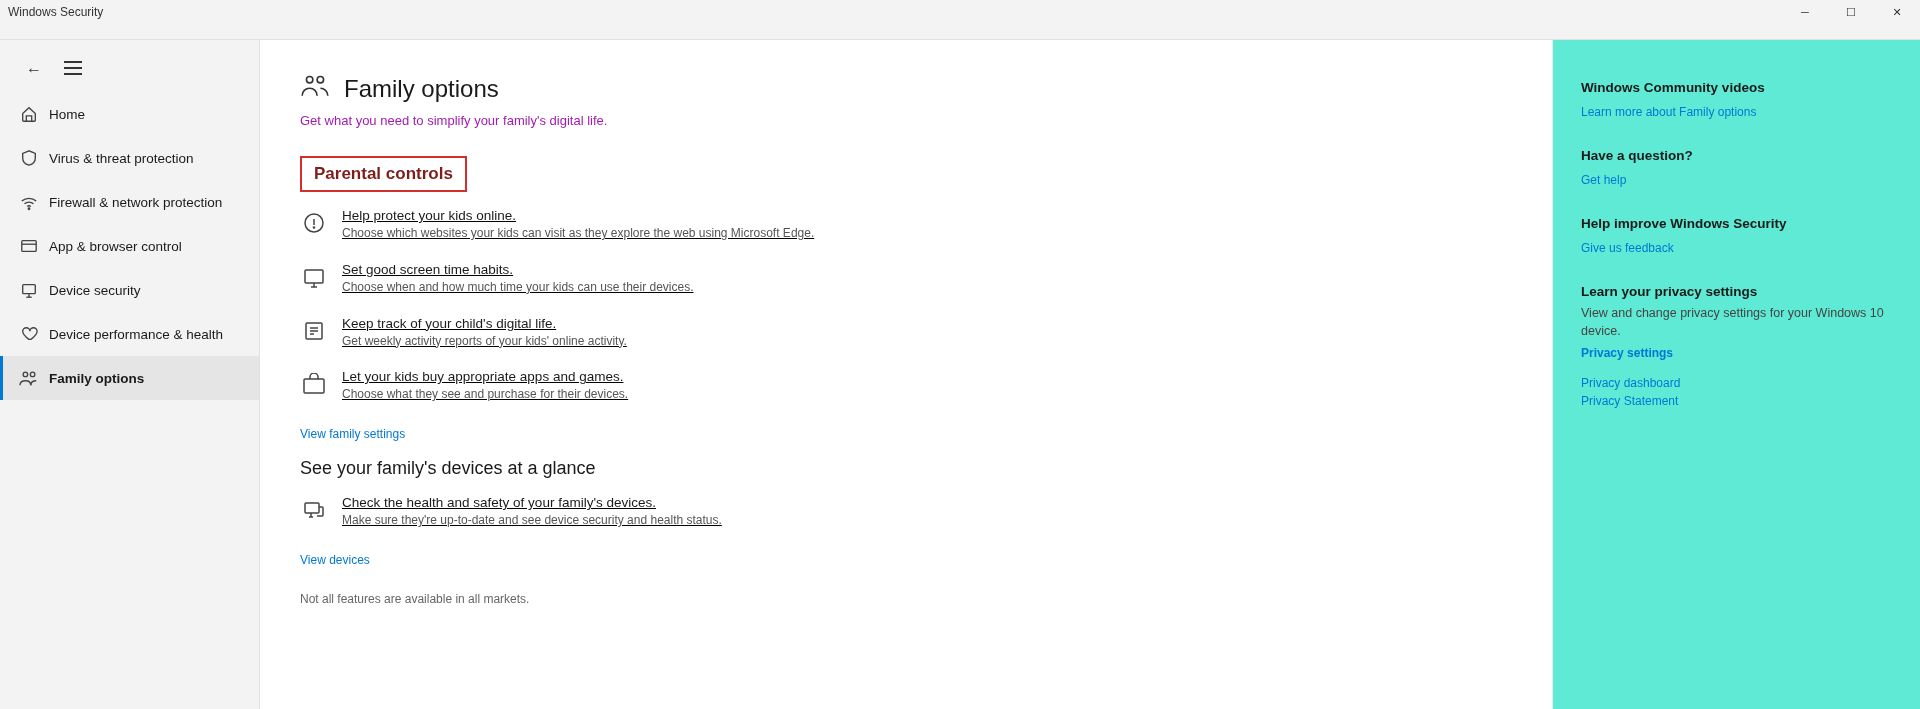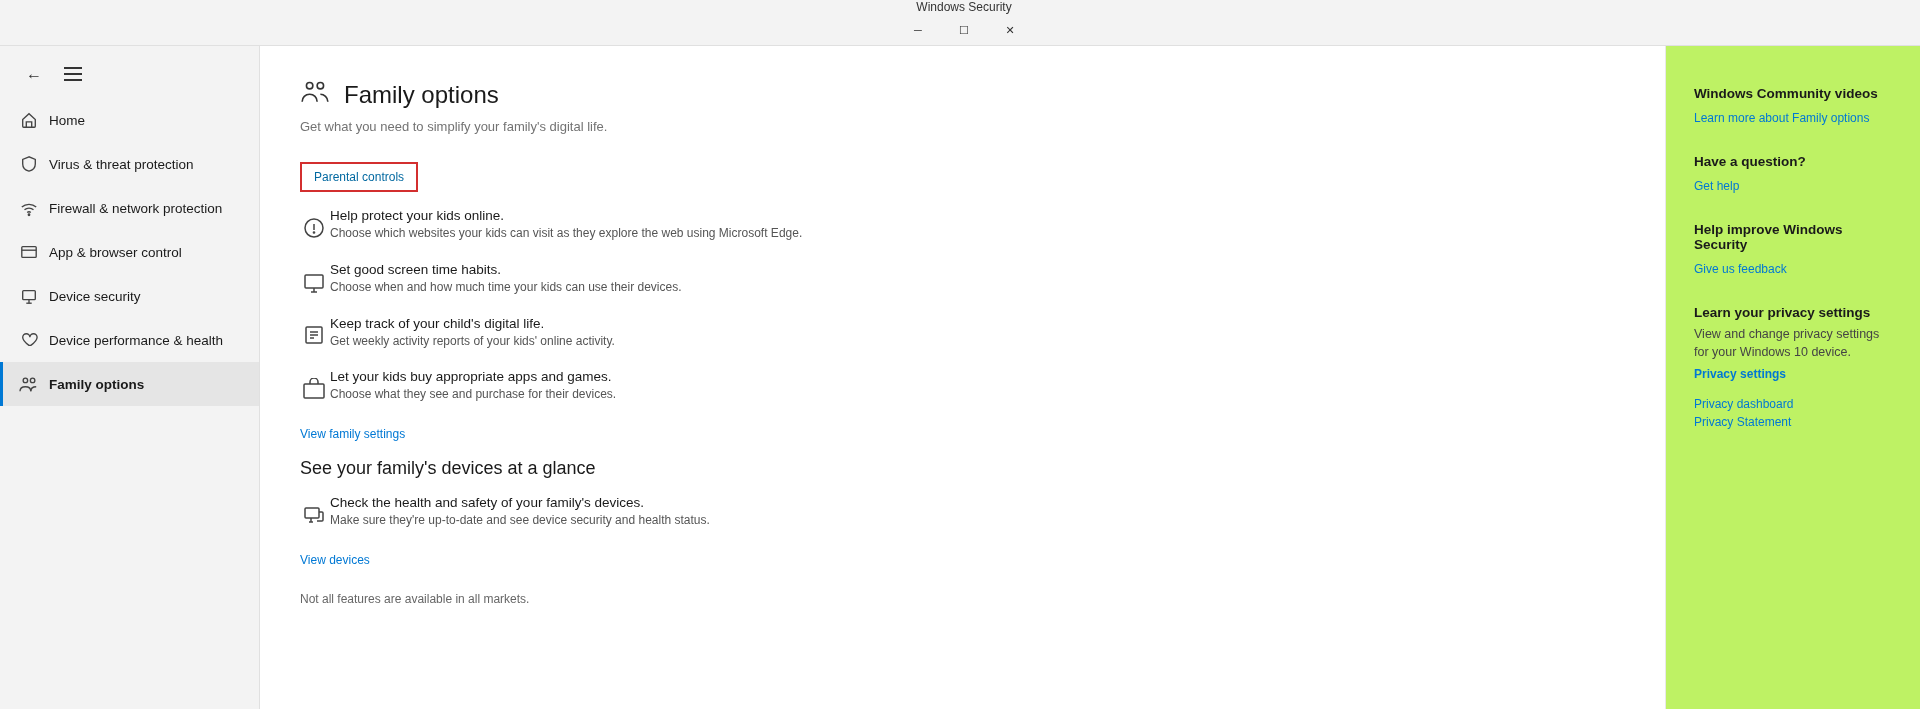--- a/index.html
+++ b/index.html
@@ -9,28 +9,27 @@
       width: 1920px;
       height: 709px;
       overflow: hidden;
       display: flex;
       flex-direction: column;
     }
 
     
     .titlebar {
       background: #f3f3f3;
-      height: 46px;
+      height: 40px;
       display: flex;
       align-items: center;
       justify-content: space-between;
       padding: 0 0 15px 8px;
       flex-shrink: 0;
       border-bottom: 1px solid #e0e0e0;
-      flex-direction: column;
     }
     .titlebar-title {
       font-size: 12px;
       color: #333;
     }
     .titlebar-controls {
       display: flex;
     }
     .titlebar-btn {
       width: 46px;
@@ -137,39 +136,40 @@
       font-size: 26px;
       color: #444;
     }
     .page-title {
       font-size: 24px;
       font-weight: 300;
       color: #1a1a1a;
     }
     .page-subtitle {
       font-size: 13px;
-      color: #737373;
+      color: #a21caf;
       margin-bottom: 28px;
     }
 
     
     .section-title {
-      font-size: 12px;
-      font-weight: 400;
-      color: #0369a1;
+      font-size: 17px;
+      font-weight: 700;
+      color: #7f1d1d;
       margin-bottom: 16px;
       border: 2px solid #d32f2f;
       display: inline-block;
       padding: 6px 12px;
     }
     .feature-item {
       display: flex;
-      align-items: flex-end;
-      gap: 2px;
+      align-items: flex-start;
+      gap: 14px;
       margin-bottom: 20px;
+      text-decoration: underline;
     }
     .feature-icon {
       width: 28px;
       height: 28px;
       flex-shrink: 0;
       display: flex;
       align-items: center;
       justify-content: center;
       margin-top: 1px;
     }
@@ -209,22 +209,22 @@
       margin-bottom: 16px;
     }
     .footnote {
       font-size: 12px;
       color: #666;
       margin-top: 24px;
     }
 
     
     .right-panel {
-      width: 255px;
-      background: #bef264;
+      width: 368px;
+      background: #5eead4;
       border-left: 1px solid #e8e8e8;
       padding: 40px 28px;
       flex-shrink: 0;
     }
     .panel-section {
       margin-bottom: 28px;
     }
     .panel-section-title {
       font-size: 13.5px;
       font-weight: 600;

